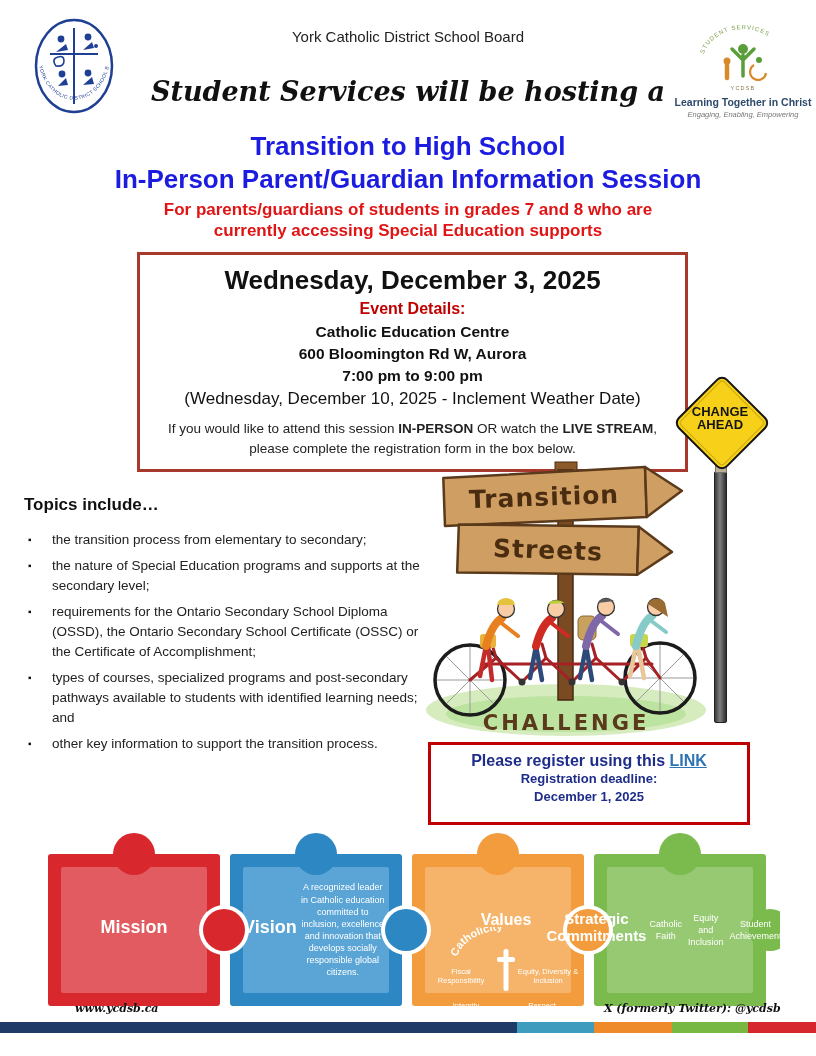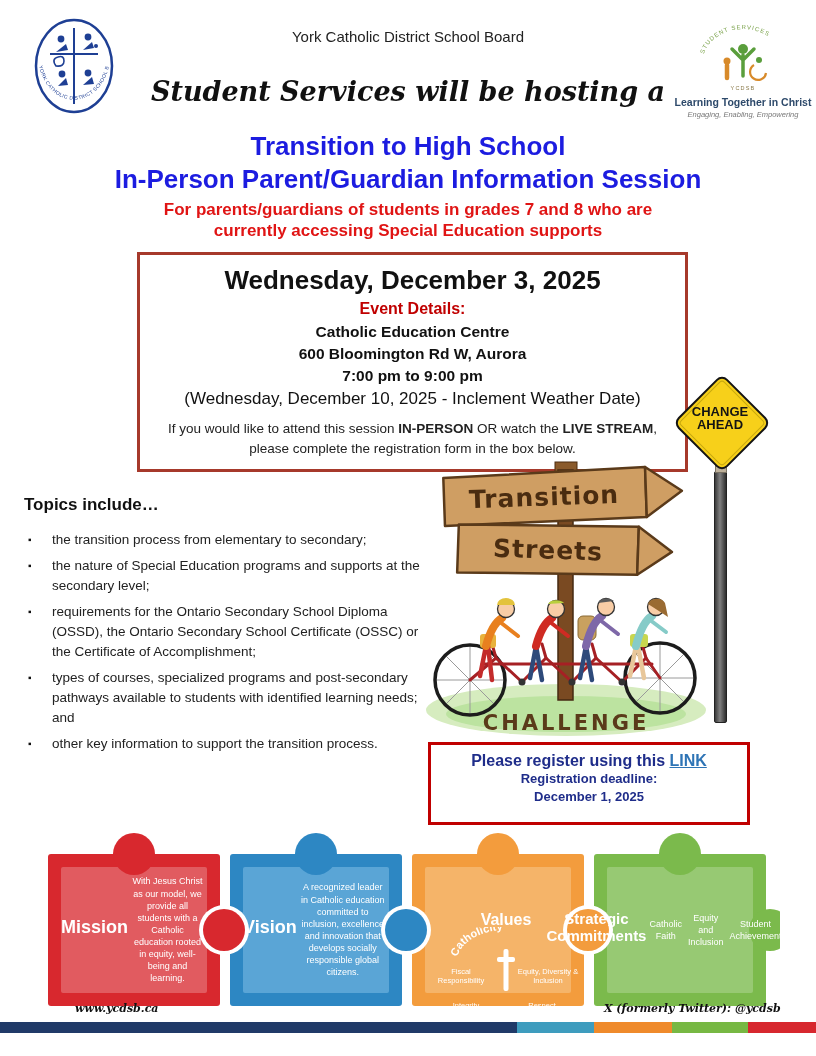--- a/index.html
+++ b/index.html
@@ -278,21 +278,20 @@
       <circle cx="640" cy="30" r="21" fill="#7bba4c"></circle>
       <circle cx="184" cy="106" r="21" fill="#d8282e"></circle>
       <circle cx="366" cy="106" r="21" fill="#2d87c3"></circle>
       <circle cx="548" cy="106" r="21" fill="#f39c3d"></circle>
       <circle cx="730" cy="106" r="21" fill="#7bba4c"></circle>
     </svg>
 
     
     <div class="piece-text panel" style="left:21px;top:43px;width:146px;height:126px;">
       <div class="piece-title" style="font-size:18px;margin-bottom:6px;">Mission</div>
-      <div class="piece-body">With Jesus Christ as our model, we provide all students with a Catholic education rooted in equity, well-being and learning.</div>
     </div>
 
     
     <div class="piece-text panel" style="left:203px;top:43px;width:146px;height:126px;">
       <div class="piece-title" style="font-size:18px;margin-bottom:5px;">Vision</div>
       <div class="piece-body">A recognized leader in Catholic education committed to inclusion, excellence and innovation that develops socially responsible global citizens.</div>
     </div>
 
     
     <div class="piece-text" style="left:393px;top:43px;width:146px;height:126px;margin-top:42px;">

